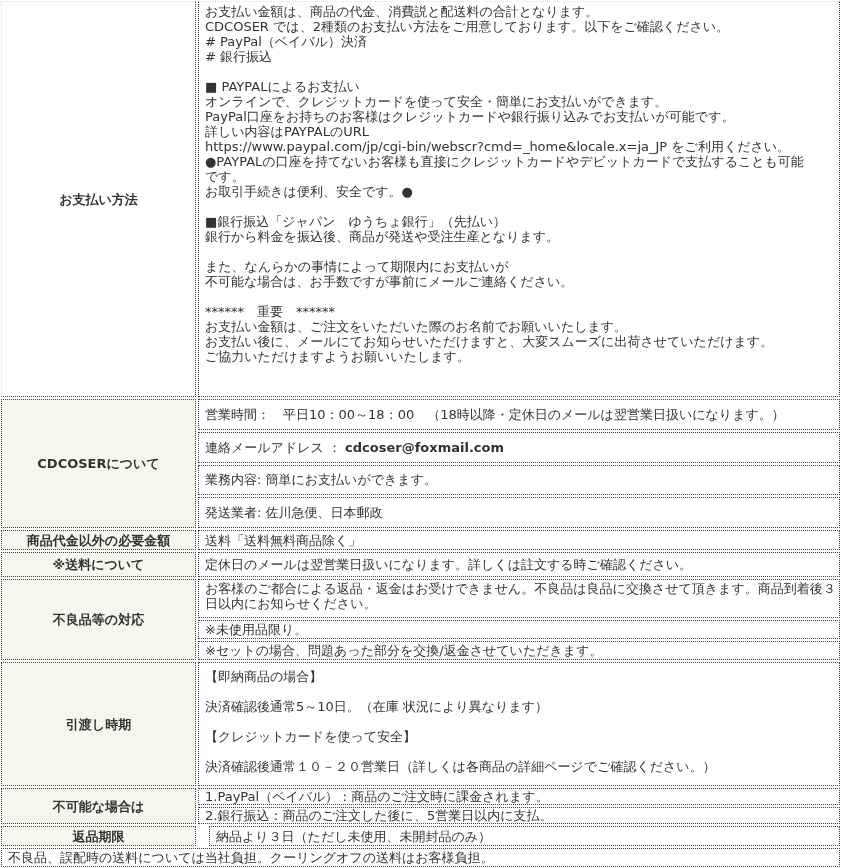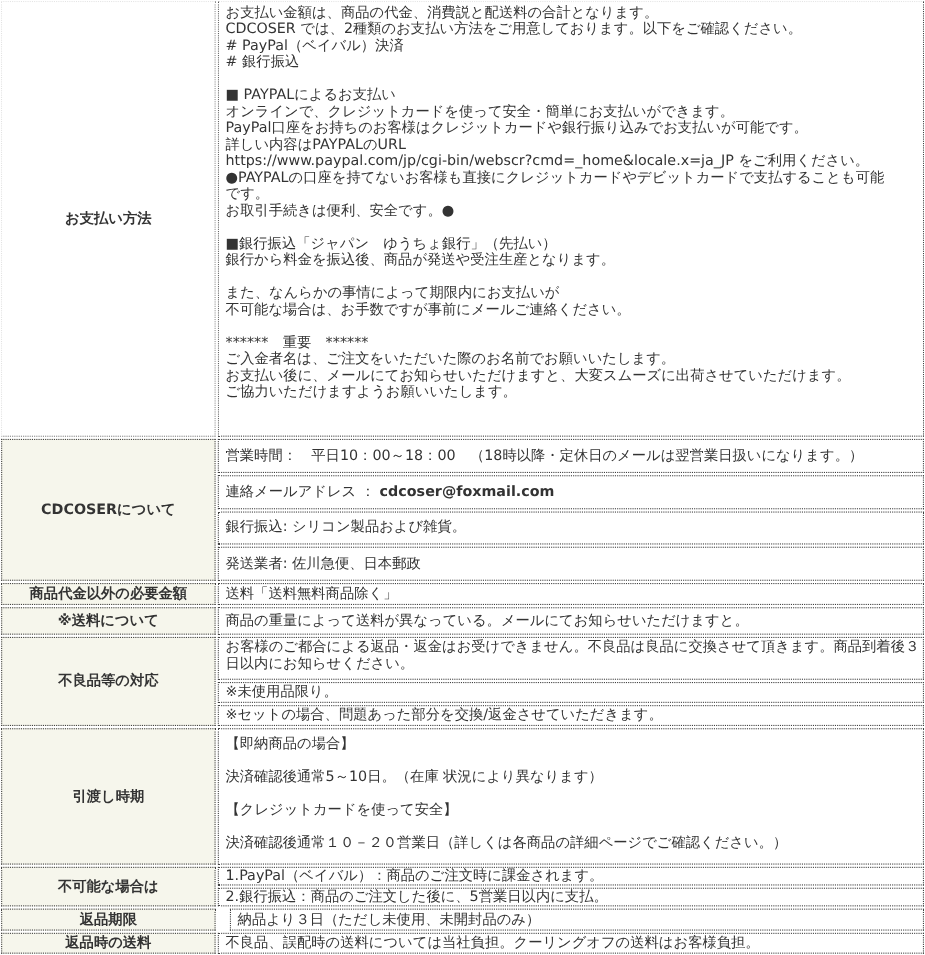--- a/index.html
+++ b/index.html
@@ -93,56 +93,56 @@
           <div class="line">です。</div>
           <div class="line">お取引手続きは便利、安全です。●</div>
           <div class="line"></div>
           <div class="line">■銀行振込「ジャパン　ゆうちょ銀行」（先払い）</div>
           <div class="line">銀行から料金を振込後、商品が発送や受注生産となります。</div>
           <div class="line"></div>
           <div class="line">また、なんらかの事情によって期限内にお支払いが</div>
           <div class="line">不可能な場合は、お手数ですが事前にメールご連絡ください。</div>
           <div class="line"></div>
           <div class="line">******　重要　******</div>
-          <div class="line">ご入金者名は、ご注文をいただいた際のお名前でお願いいたします。</div>
+          <div class="line">お支払い金額は、ご注文をいただいた際のお名前でお願いいたします。</div>
           <div class="line">お支払い後に、メールにてお知らせいただけますと、大変スムーズに出荷させていただけます。</div>
           <div class="line">ご協力いただけますようお願いいたします。</div>
         </div>
       </div>
     </div>
     <div class="row row-1">
       <div class="hcell">CDCOSERについて</div>
       <div class="ccell">
         <div class="box">
           <div class="line">営業時間：　平日10：00～18：00　（18時以降・定休日のメールは翌営業日扱いになります。）</div>
         </div>
         <div class="box">
           <div class="line"><span>連絡メールアドレス ： </span><span class="bold">cdcoser@foxmail.com</span></div>
         </div>
         <div class="box">
-          <div class="line">銀行振込: シリコン製品および雑貨。</div>
+          <div class="line">業務内容: 簡単にお支払いができます。</div>
         </div>
         <div class="box">
           <div class="line">発送業者: 佐川急便、日本郵政</div>
         </div>
       </div>
     </div>
     <div class="row row-2">
       <div class="hcell">商品代金以外の必要金額</div>
       <div class="ccell">
         <div class="box">
           <div class="line">送料「送料無料商品除く」</div>
         </div>
       </div>
     </div>
     <div class="row row-3">
       <div class="hcell">※送料について</div>
       <div class="ccell">
         <div class="box">
-          <div class="line">商品の重量によって送料が異なっている。メールにてお知らせいただけますと。</div>
+          <div class="line">定休日のメールは翌営業日扱いになります。詳しくは註文する時ご確認ください。</div>
         </div>
       </div>
     </div>
     <div class="row row-4">
       <div class="hcell">不良品等の対応</div>
       <div class="ccell">
         <div class="box">
           <div class="line">お客様のご都合による返品・返金はお受けできません。不良品は良品に交換させて頂きます。商品到着後３日以内にお知らせください。</div>
         </div>
         <div class="box">
@@ -180,20 +180,19 @@
     </div>
     <div class="row row-7">
       <div class="hcell">返品期限</div>
       <div class="ccell">
         <div class="box">
           <div class="line">納品より３日（ただし未使用、未開封品のみ）</div>
         </div>
       </div>
     </div>
     <div class="row row-8">
-      <div class="hcell">返品時の送料</div>
       <div class="ccell">
         <div class="box">
           <div class="line">不良品、誤配時の送料については当社負担。クーリングオフの送料はお客様負担。</div>
         </div>
       </div>
     </div>
   </div>
 
 </body></html>

